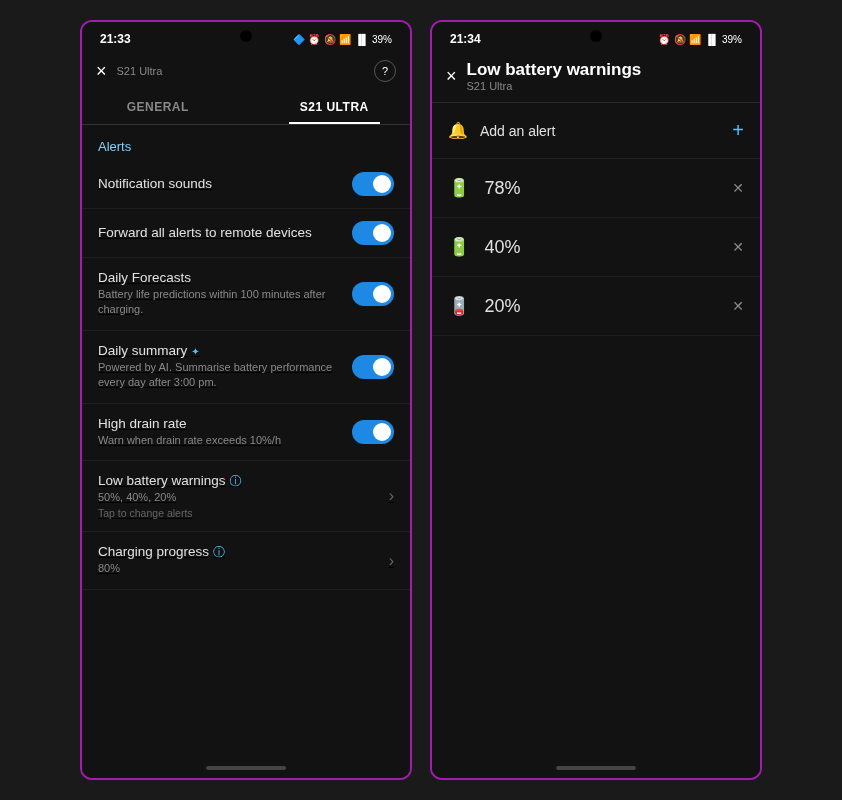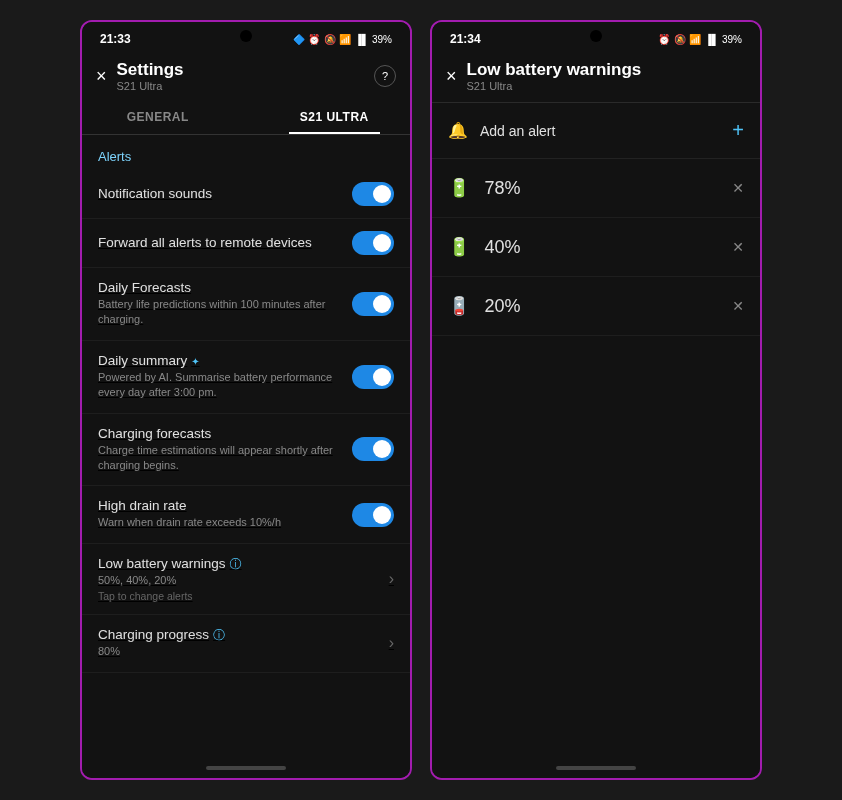--- a/index.html
+++ b/index.html
@@ -311,21 +311,20 @@
       <span>🔕</span>
       <span>📶</span>
       <span>▐▌</span>
       <span>39%</span>
     </div>
   </div>
   <div class="screen">
     <div class="app-header">
       <span class="close-btn">×</span>
       <div class="header-title-group">
-        <div class="header-title">Settings</div>
         <div class="header-subtitle">S21 Ultra</div>
       </div>
       <span class="header-action" style="border:1px solid #555;border-radius:50%;width:22px;height:22px;display:flex;align-items:center;justify-content:center;font-size:11px;">?</span>
     </div>
 
     <div class="tabs">
       <div class="tab">GENERAL</div>
       <div class="tab active">S21 ULTRA</div>
     </div>
 
@@ -358,27 +357,20 @@
         <div class="setting-item-left">
           <div class="title-with-info">
             <div class="setting-title">Daily summary</div>
             <span class="ai-badge">✦</span>
           </div>
           <div class="setting-desc">Powered by AI. Summarise battery performance every day after 3:00 pm.</div>
         </div>
         <div class="toggle"></div>
       </div>
 
-      <div class="setting-item">
-        <div class="setting-item-left">
-          <div class="setting-title">Charging forecasts</div>
-          <div class="setting-desc">Charge time estimations will appear shortly after charging begins.</div>
-        </div>
-        <div class="toggle"></div>
-      </div>
 
       <div class="setting-item">
         <div class="setting-item-left">
           <div class="setting-title">High drain rate</div>
           <div class="setting-desc">Warn when drain rate exceeds 10%/h</div>
         </div>
         <div class="toggle"></div>
       </div>
 
       <div class="setting-item setting-item-clickable">

